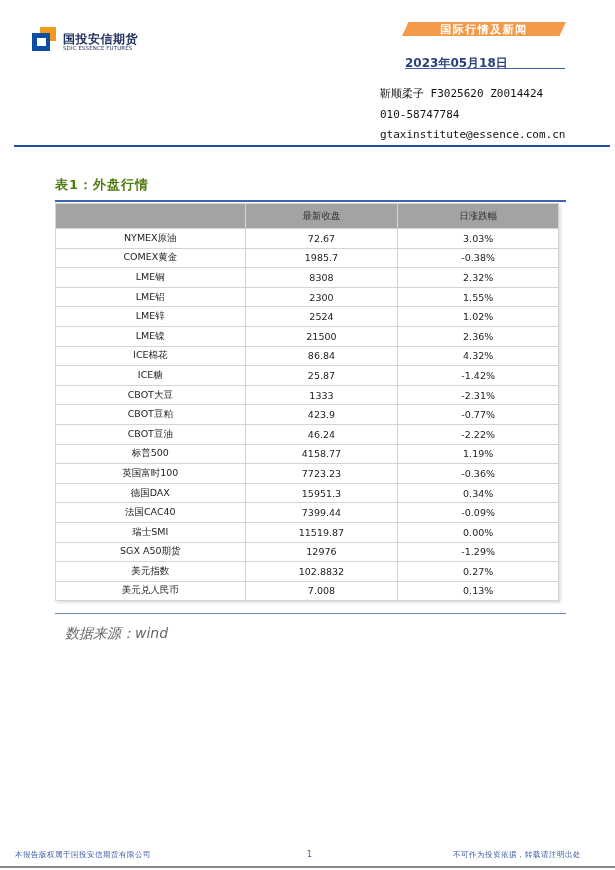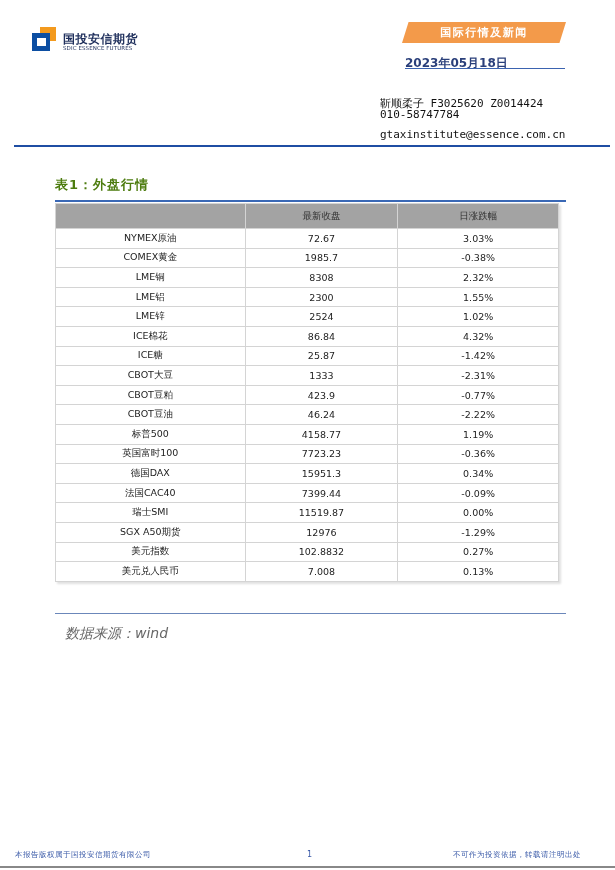--- a/index.html
+++ b/index.html
@@ -6,29 +6,29 @@
   body { width:615px; height:870px; position:relative; overflow:hidden;
          font-family:"DejaVu Sans", "Liberation Sans", sans-serif; color:#222; }
   .abs { position:absolute; }
 
   
   .logo-mark { left:32px; top:27px; width:26px; height:24px; }
   .logo-cn { left:63px; top:31px; font-size:12px; color:#1f2f5c; letter-spacing:0.5px; white-space:nowrap; font-weight:bold; }
   .logo-en { left:63px; top:45px; font-size:5.5px; color:#1f2f5c; letter-spacing:0.1px; white-space:nowrap; }
 
   
-  .banner { left:402px; top:22px; width:164px; height:21px; background:#f39a4a;
+  .banner { left:402px; top:22px; width:164px; height:14px; background:#f39a4a;
             clip-path:polygon(4% 0, 100% 0, 96% 100%, 0 100%);
             display:flex; align-items:center; justify-content:center; }
   .banner span { color:#fff; font-size:11px; font-weight:bold; letter-spacing:1.5px; }
   .date { left:405px; top:55px; width:160px; font-size:12px; font-weight:bold; color:#2a3f7a; }
   .date-rule { left:405px; top:68px; width:160px; height:1px; background:#3b63b0; }
 
   .contact { left:380px; font-family:"DejaVu Sans Mono","Liberation Mono", monospace; font-size:11px; color:#111; white-space:nowrap; }
-  .contact.name { top:96px; }
+  .contact.name { top:86px; }
   .contact.phone { top:108px; }
   .contact.email { top:128px; }
 
   .head-rule { left:14px; top:145px; width:596px; height:2px; background:#1f4ea3; }
 
   .table-title { left:55px; top:176px; font-size:13px; font-weight:bold; color:#4d7c0f; letter-spacing:1px; }
   .table-top-rule { left:55px; top:200px; width:511px; height:2px; background:#3a68b5; }
 
   .tbl { left:55px; top:203px; width:504px; border-collapse:collapse; font-size:9.5px; color:#222;
          box-shadow:2px 2px 2px rgba(0,0,0,0.12); }
@@ -105,20 +105,25 @@
         <td>LME铝</td>
         <td>2300</td>
         <td>1.55%</td>
       </tr>
     <tr>
         <td>LME锌</td>
         <td>2524</td>
         <td>1.02%</td>
       </tr>
     <tr>
+        <td>LME镍</td>
+        <td>21500</td>
+        <td>2.36%</td>
+      </tr>
+    <tr>
         <td>ICE棉花</td>
         <td>86.84</td>
         <td>4.32%</td>
       </tr>
     <tr>
         <td>ICE糖</td>
         <td>25.87</td>
         <td>-1.42%</td>
       </tr>
     <tr>

